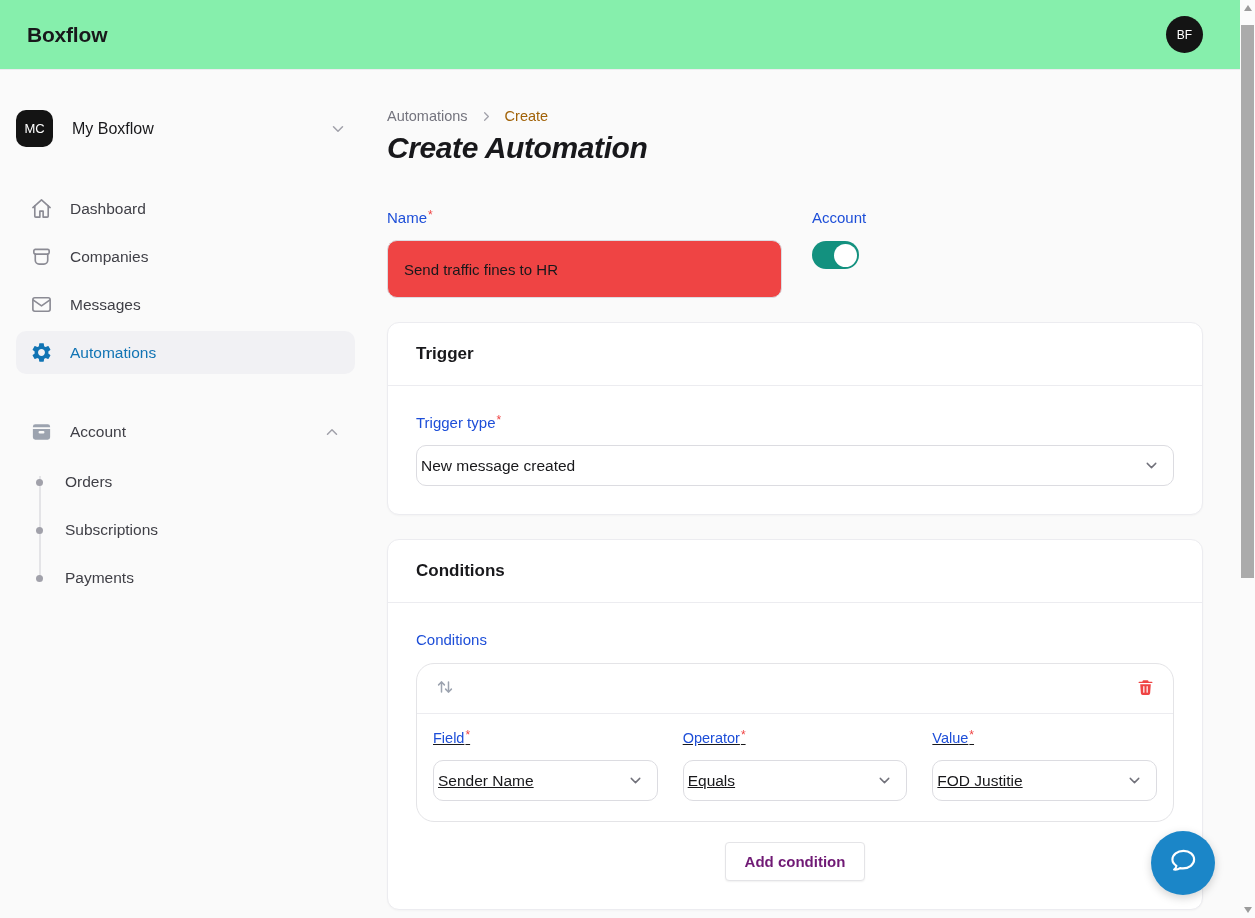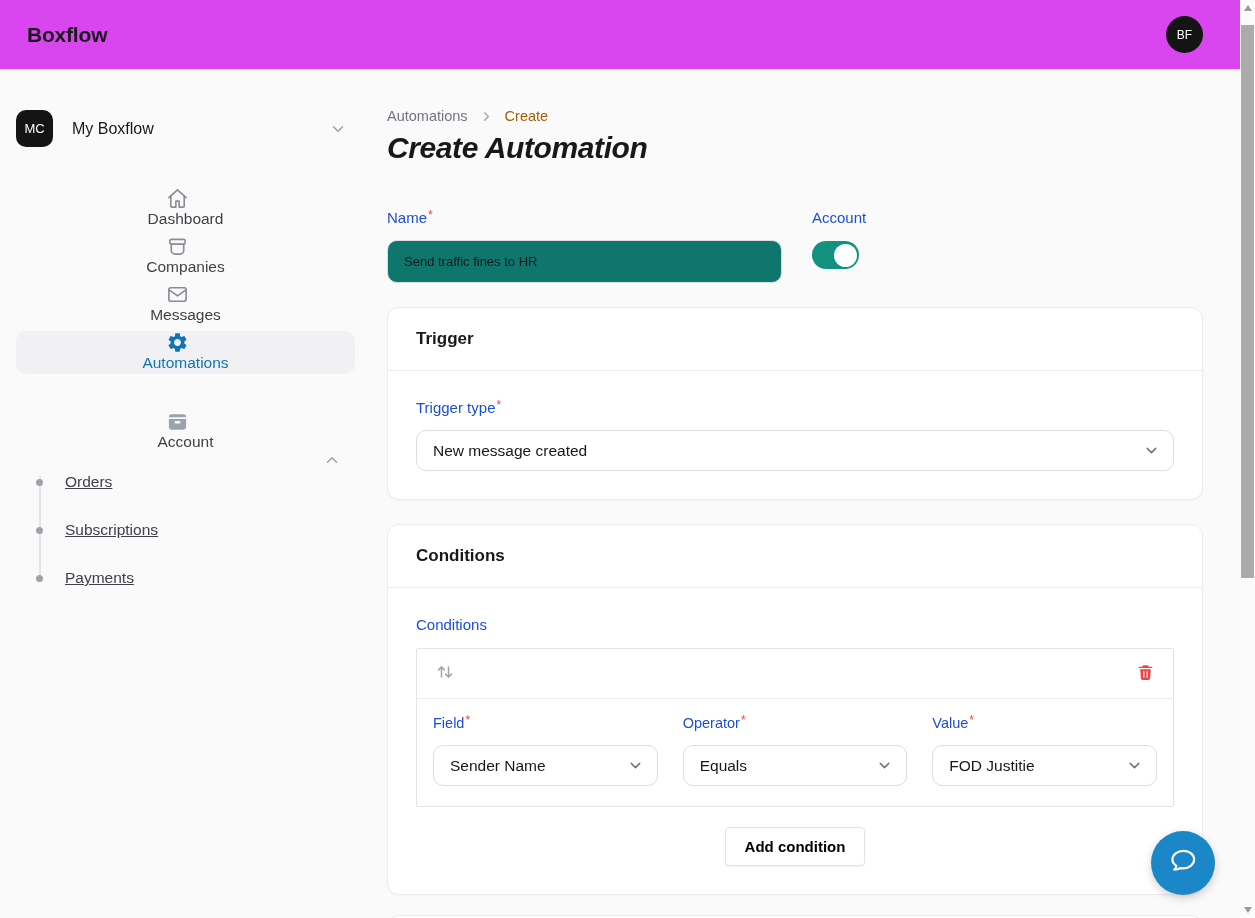--- a/index.html
+++ b/index.html
@@ -4,21 +4,21 @@
 <style>
   * { box-sizing: border-box; }
   html,body { margin:0; padding:0; }
   body {
     width:1255px; height:918px; overflow:hidden; position:relative;
     background:#fafafa; color:#18181b;
     font-family:"Liberation Sans", sans-serif;
   }
   
   .topbar {
-    height:70px; background:#d946ef; border-bottom:1px solid #ececf0;
+    height:70px; background:#86efac; border-bottom:1px solid #ececf0;
     display:flex; align-items:center; justify-content:space-between;
     padding:0 52px 0 27px;
   }
   .brand { font-size:21px; font-weight:700; letter-spacing:-.2px; }
   .avatar-circle {
     width:37px; height:37px; border-radius:50%; background:#141414; color:#fff;
     display:flex; align-items:center; justify-content:center;
     font-size:12px; font-weight:500; cursor:pointer;
   }
   
@@ -29,76 +29,76 @@
   
   .company-row { display:flex; align-items:center; margin-bottom:40px; cursor:pointer; padding-right:8px; }
   .company-avatar {
     width:37px; height:37px; border-radius:10px; background:#141414; color:#fff;
     display:flex; align-items:center; justify-content:center; font-size:13px; font-weight:500;
   }
   .company-name { font-size:16px; font-weight:500; margin-left:19px; flex:1; }
   .nav-item {
     display:flex; align-items:center; height:43px; padding:0 14px;
     border-radius:10px; margin-bottom:5px; cursor:pointer;
-    font-size:15.5px; color:#3f3f46;flex-direction:column;
+    font-size:15.5px; color:#3f3f46;
   }
   .nav-item .nav-icon { width:23px; height:23px; color:#8b8b94; display:flex; margin-right:17px; flex-shrink:0; }
   .nav-item .nav-icon svg { width:100%; height:100%; }
   .nav-item.active { background:#f1f1f4; color:#1174b4; }
   .nav-item.active .nav-icon { color:#1174b4; }
   .section-gap { height:31px; }
   .account-chevron { margin-left:auto; display:flex; color:#a1a1aa; }
   .subnav { position:relative; margin-top:3px; }
   .subnav-line { position:absolute; left:23px; top:18px; bottom:22px; width:1.5px; background:#e4e4e7; }
-  .sub-item { display:flex; align-items:center; height:48px; padding-left:49px; position:relative; font-size:15.5px; color:#3f3f46; cursor:pointer;text-decoration:underline; }
+  .sub-item { display:flex; align-items:center; height:48px; padding-left:49px; position:relative; font-size:15.5px; color:#3f3f46; cursor:pointer; }
   .sub-bullet { position:absolute; left:20px; top:20.5px; width:7px; height:7px; border-radius:50%; background:#a1a1aa; }
 
   
   .breadcrumb { display:flex; align-items:center; font-size:14.5px; color:#74747e; }
   .breadcrumb .sep { display:flex; margin:0 11px; color:#a1a1aa; }
   .breadcrumb .current { color:#a16207; }
   .page-title { font-size:30px; font-weight:700; letter-spacing:-.4px; margin:7px 0 0;font-style:italic; }
 
   .field-label { font-size:15px; font-weight:500; color:#1d4ed8; }
   .asterisk { color:#ef4444; font-size:12px; vertical-align:top; margin-left:1px; line-height:1; }
 
   .name-row { display:flex; margin-top:44px; }
   .name-field { width:395px; }
   .text-input {
-    margin-top:13px; width:100%; height:43px; background:#0f766e;
+    margin-top:13px; width:100%; height:58px; background:#ef4444;
     border:1px solid #dcdce1; border-radius:10px; padding:0 16px;
-    font-size:13px; font-family:inherit; color:#18181b; outline:none;
+    font-size:15px; font-family:inherit; color:#18181b; outline:none;
   }
   .enabled-field { margin-left:30px; }
   .toggle { margin-top:14px; width:47px; height:28px; border-radius:14px; background:#13917f; position:relative; cursor:pointer; }
   .toggle-knob { position:absolute; right:2.5px; top:2.5px; width:23px; height:23px; border-radius:50%; background:#fff; }
 
   .card { background:#fff; border:1px solid #ececf0; border-radius:12px; margin-top:24px; box-shadow:0 1px 2px rgba(0,0,0,.03); }
   .card-header { padding:21px 28px; border-bottom:1px solid #ececf0; font-size:17px; font-weight:700; }
   .card-body { padding:28px; }
 
   .select {
     margin-top:13px; height:41px; background:#fff;
     border:1px solid #dcdce1; border-radius:10px;
     display:flex; align-items:center; justify-content:space-between;
-    padding:0 13px 0 16px; font-size:15.5px; cursor:pointer;
+    padding:0 13px 0 4px; font-size:15.5px; cursor:pointer;
   }
   .select .chev { display:flex; color:#71717a; }
 
-  .cond-box { border:1px solid #e4e4e7; border-radius:2px; margin-top:14px; }
+  .cond-box { border:1px solid #e4e4e7; border-radius:18px; margin-top:14px;text-decoration:underline; }
   .cond-box-header { display:flex; align-items:center; justify-content:space-between; padding:11px 16px; border-bottom:1px solid #ececf0; }
   .icon-btn { display:flex; background:none; border:none; padding:2px; cursor:pointer; }
   .cond-fields { display:flex; gap:25px; padding:15px 16px 20px; }
   .cond-field { flex:1; }
   .cond-field .field-label { font-size:14.5px; }
 
   .add-row { display:flex; justify-content:center; margin-top:20px; }
   .btn-secondary {
     background:#fff; border:1px solid #e4e4e7; border-radius:4px;
-    padding:10px 19px; font-size:15px; font-weight:700; color:#000000;
+    padding:10px 19px; font-size:15px; font-weight:700; color:#701a75;
     font-family:inherit; box-shadow:0 1px 2px rgba(0,0,0,.06); cursor:pointer;
   }
   .next-card-sliver { height:12px; background:#fff; border:1px solid #ececf0; border-bottom:none; border-radius:12px 12px 0 0; margin-top:20px; }
 
   
   .chat-fab {
     position:absolute; right:40px; bottom:23px; width:64px; height:64px; border-radius:50%;
     background:#1b86c8; display:flex; align-items:center; justify-content:center;
     box-shadow:0 3px 10px rgba(0,0,0,.18); cursor:pointer; z-index:5;
   }

